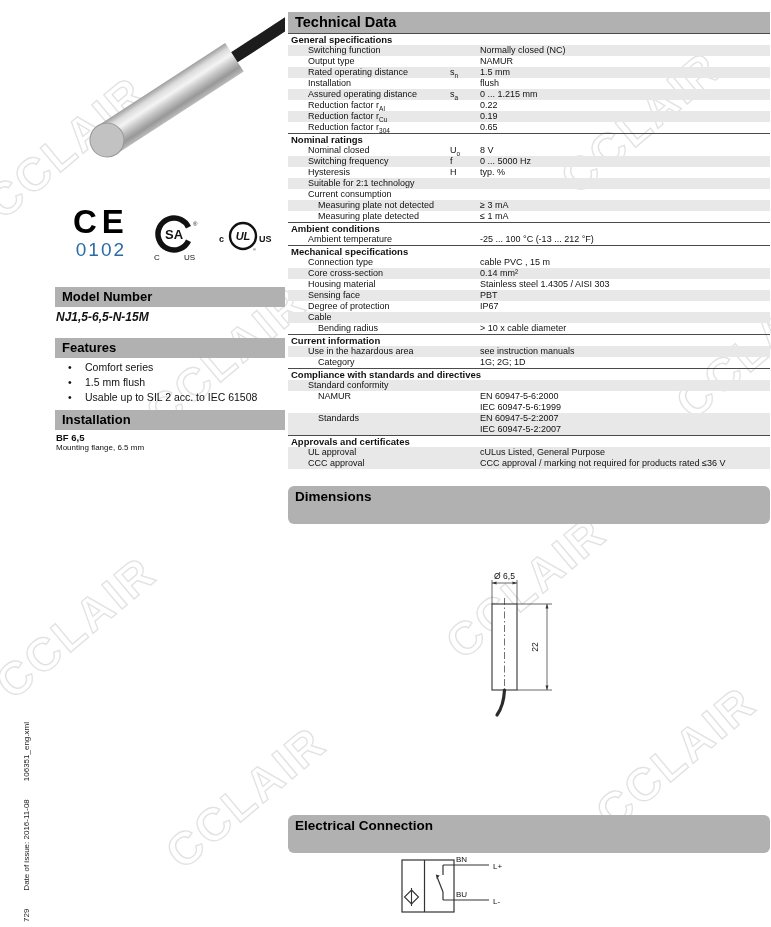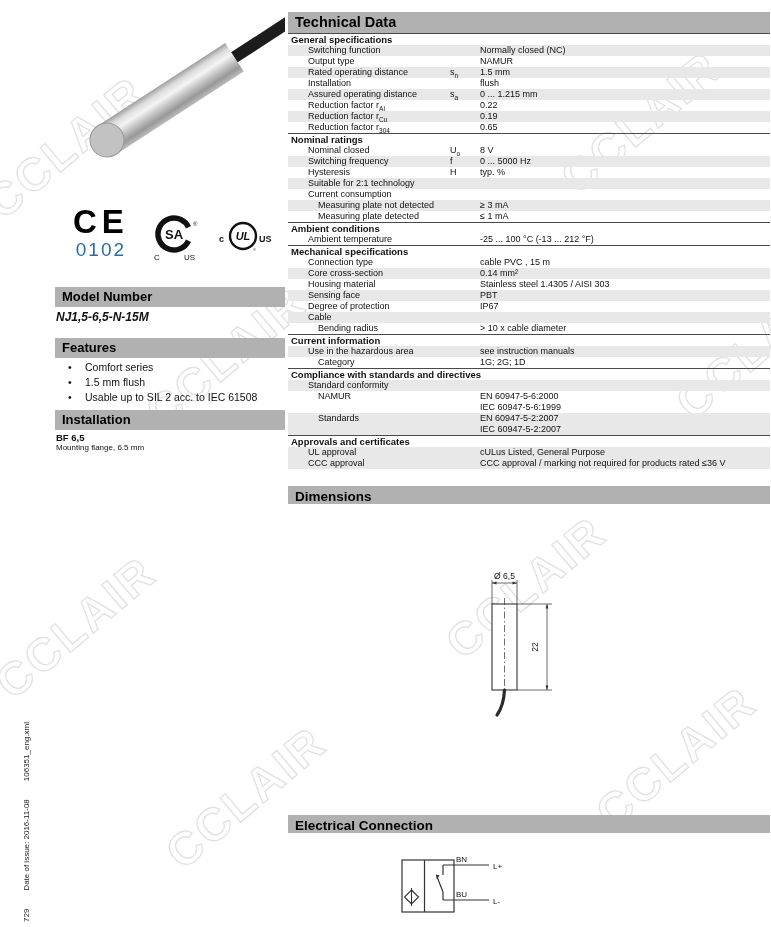--- a/index.html
+++ b/index.html
@@ -13,21 +13,21 @@
   .side-text{position:absolute;left:22px;top:922px;transform:rotate(-90deg);
              transform-origin:0 0;font-size:8px;color:#222;white-space:nowrap;
              display:flex;gap:18px;}
   
   .left-col{position:absolute;left:55px;top:0;width:230px;height:927px;}
   .right-col{position:absolute;left:288px;top:0;width:482px;height:927px;}
   
   .bar{background:var(--bar,#b1b1b1);font-weight:bold;color:#000;}
   .bar.small{height:20px;line-height:20px;font-size:13px;padding-left:7px;}
   .bar.large{height:21px;line-height:21px;font-size:14.5px;padding-left:7px;box-sizing:border-box;}
-  .bar.mid{height:18px;line-height:21px;font-size:13.5px;padding-left:7px;box-sizing:border-box;}
+  .bar.mid{height:38px;line-height:21px;font-size:13.5px;padding-left:7px;box-sizing:border-box;border-radius:6px;}
   .abs{position:absolute;left:0;right:0;}
   
   .photo{position:absolute;left:0;top:8px;width:230px;height:185px;}
   
   .marks{position:absolute;left:0;top:205px;width:230px;height:62px;}
   .ce-block{position:absolute;left:18px;top:0;text-align:center;line-height:1;}
   .ce-txt{font-size:33px;font-weight:bold;letter-spacing:5px;color:#000;}
   .ce-num{font-size:19px;letter-spacing:2px;color:var(--ceblue,#2a6ba8);margin-top:2px;}
   .csa{position:absolute;left:97px;top:8px;}
   .ul{position:absolute;left:160px;top:16px;}

